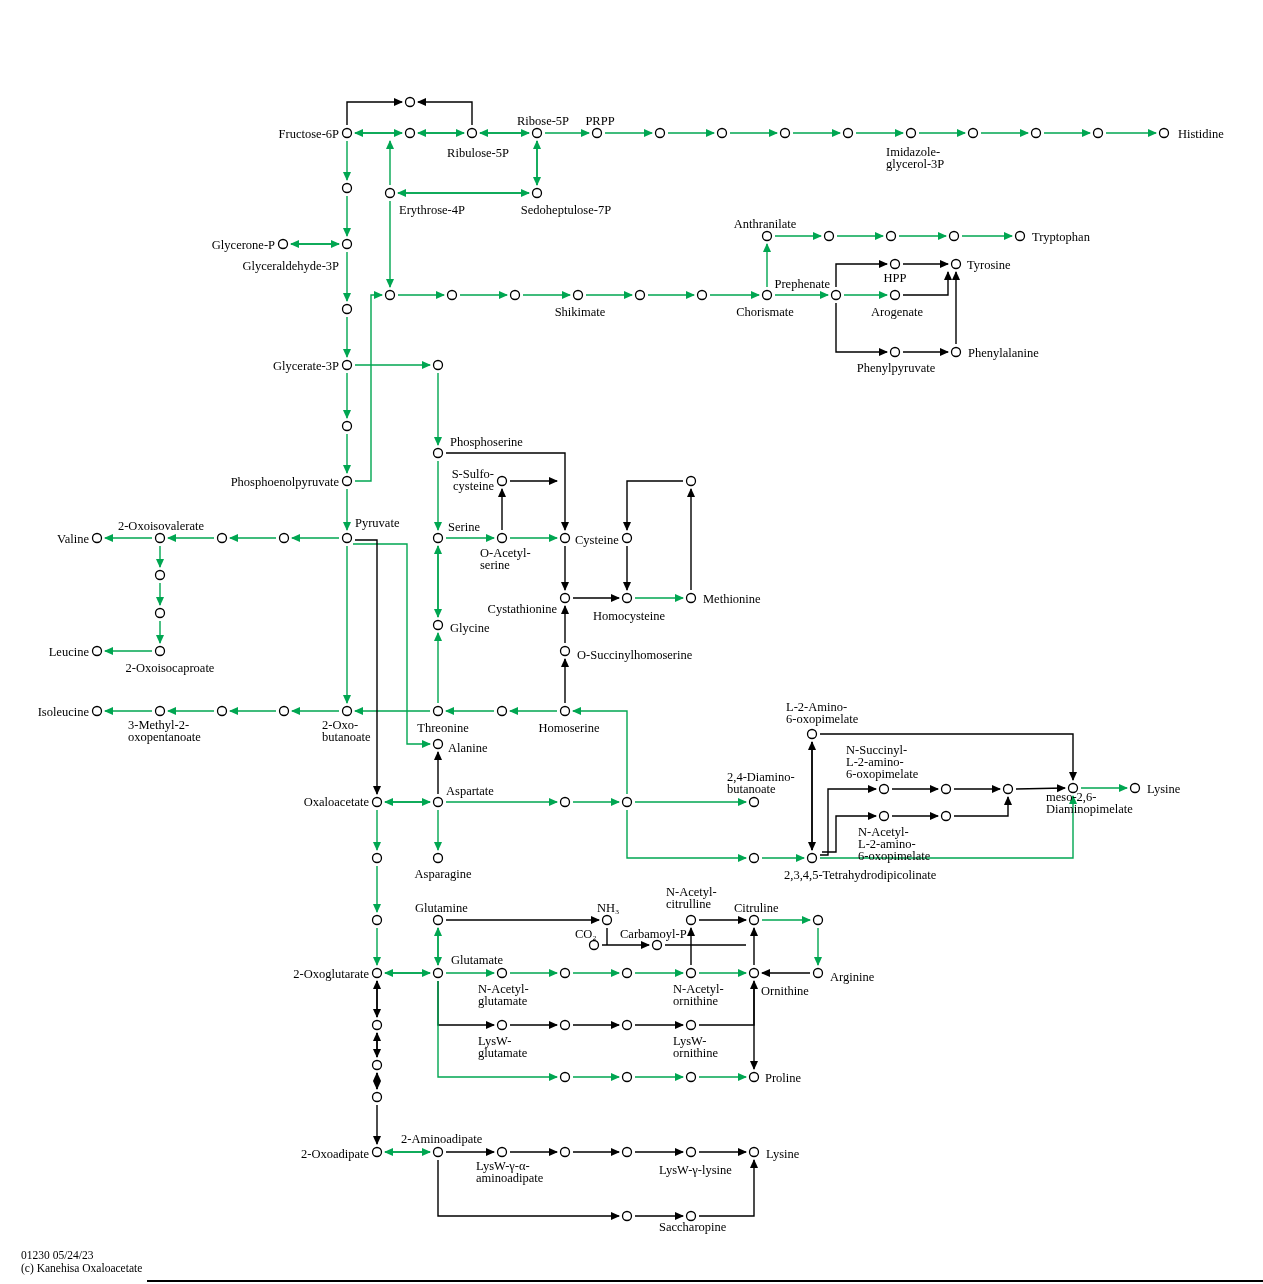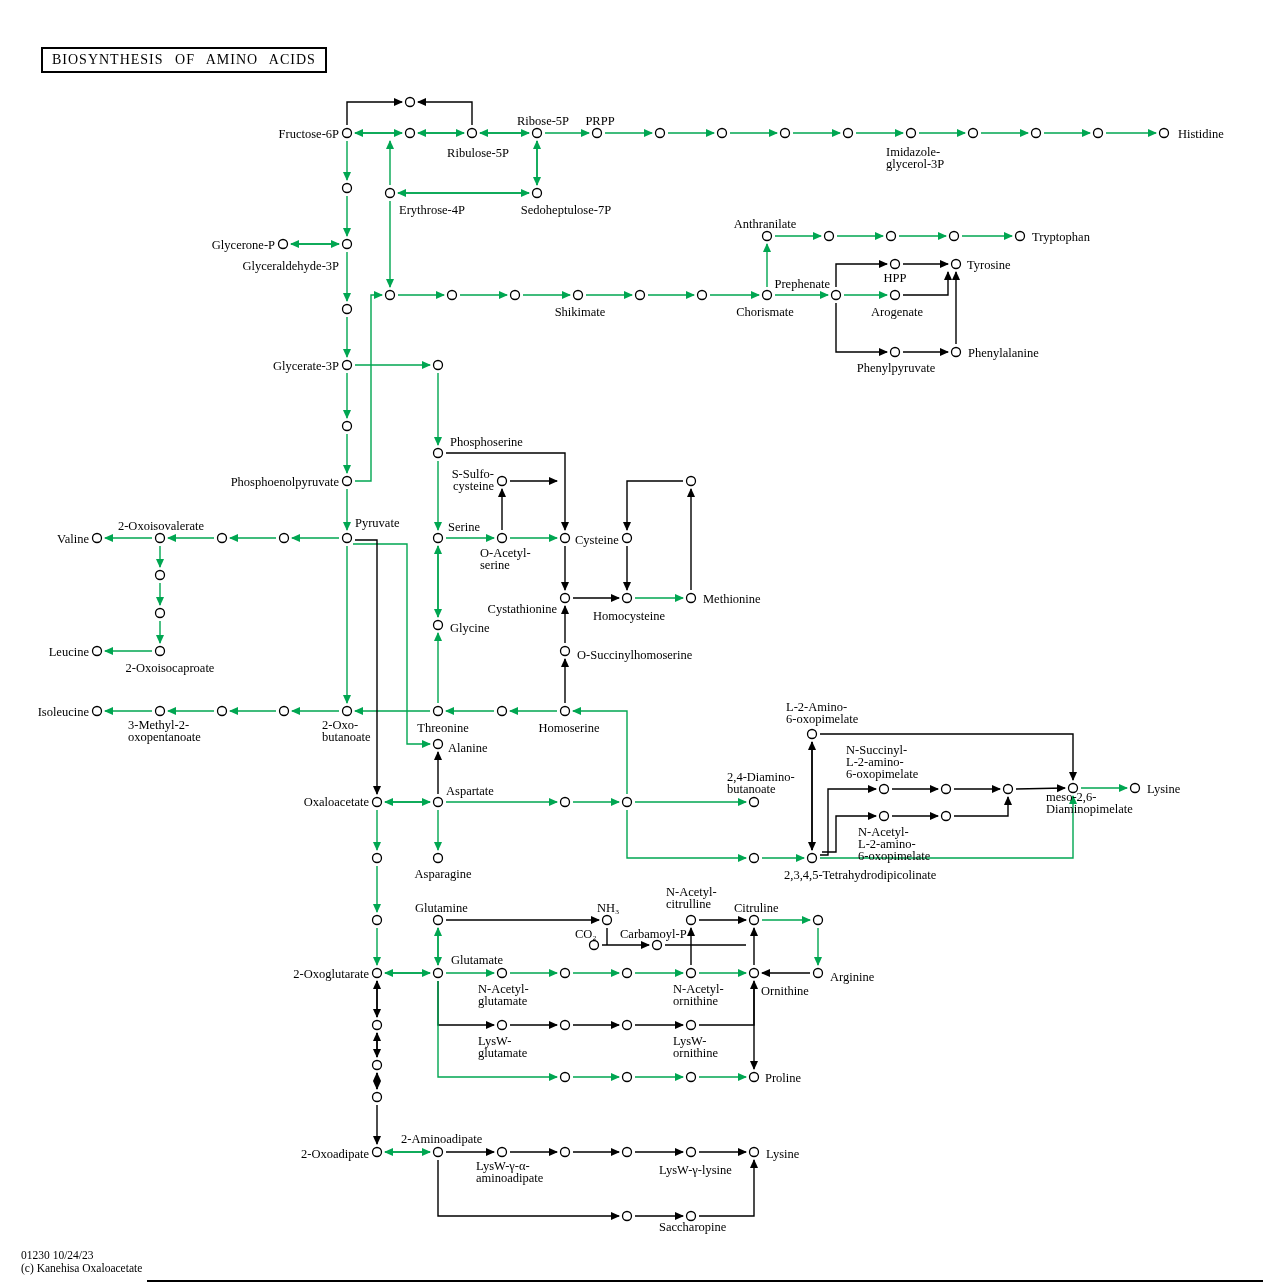--- a/index.html
+++ b/index.html
@@ -401,23 +401,20 @@
       <text x="765" y="1082" text-anchor="start" class="label">Proline</text>
       <text x="401" y="1143" text-anchor="start" class="label">2-Aminoadipate</text>
       <text x="369" y="1158" text-anchor="end" class="label">2-Oxoadipate</text>
       <text x="476" y="1170" text-anchor="start" class="label">LysW-γ-α-</text>
       <text x="476" y="1182" text-anchor="start" class="label">aminoadipate</text>
       <text x="659" y="1174" text-anchor="start" class="label">LysW-γ-lysine</text>
       <text x="766" y="1158" text-anchor="start" class="label">Lysine</text>
       <text x="659" y="1231" text-anchor="start" class="label">Saccharopine</text>
     </svg>
 
-  <div id="title-box">
-    <span>BIOSYNTHESIS OF AMINO ACIDS</span>
-  </div>
 
   <div id="footer">
-    <div>01230 10/24/23</div>
+    <div>01230 05/24/23</div>
     <div>(c) Kanehisa Oxaloacetate</div>
   </div>
 
   <div id="bottom-line"></div>
 </div>
 
 </body></html>

